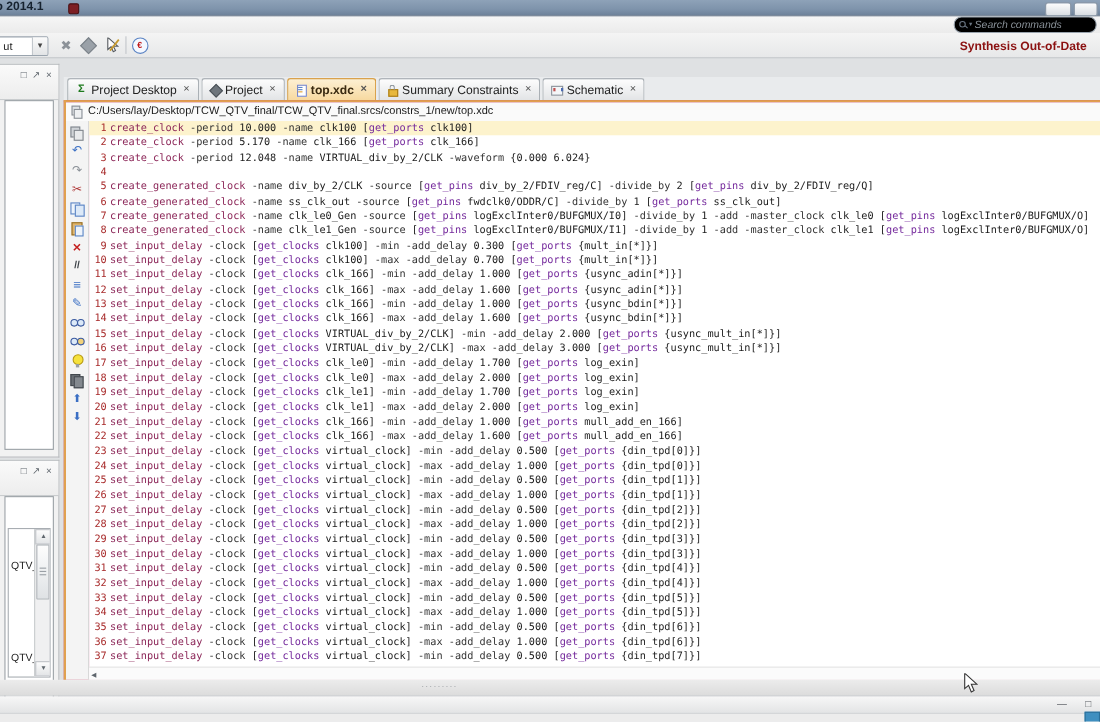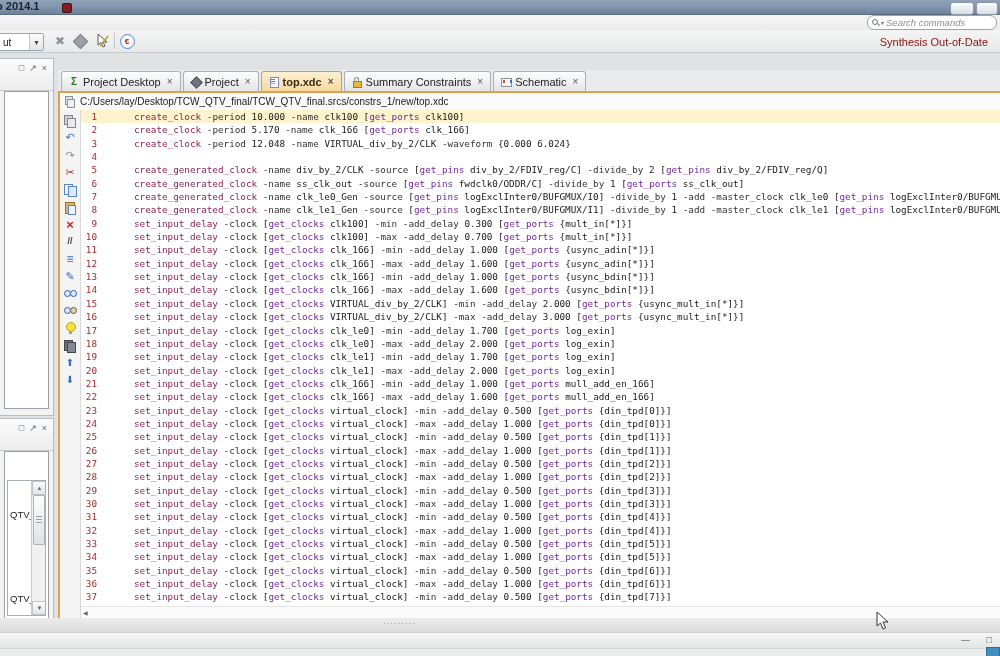--- a/index.html
+++ b/index.html
@@ -8,21 +8,21 @@
   .screen{position:relative;width:1000px;height:656px;overflow:hidden;}
 
   
   .title-bar{position:absolute;left:0;top:0;width:1000px;height:14px;
     background:linear-gradient(#8ea2b8,#7e93ab 60%,#6d8199);border-bottom:1px solid #5a6b80;}
   .title-text{position:absolute;left:-4px;top:0px;font-size:11px;font-weight:bold;color:#16222f;white-space:nowrap;}
   .title-app-icon{position:absolute;left:62px;top:3px;width:8px;height:8px;background:#7d1f24;border-radius:2px;border:1px solid #4a1114;}
   .win-btn{position:absolute;top:2px;width:22px;height:11px;background:linear-gradient(#fdfdfd,#d8dde2);
     border:1px solid #8a97a6;border-radius:3px;}
   .menu-row{position:absolute;left:0;top:15px;width:1000px;height:15px;background:linear-gradient(#f6f6f6,#ebebeb);}
-  .search-box{position:absolute;right:3px;top:15px;width:120px;height:13px;background:#ffffff;
+  .search-box{position:absolute;right:3px;top:15px;width:120px;height:13px;background:#000000;
     border:1px solid #9aa4ae;border-radius:7px;display:flex;align-items:center;padding:0 4px;gap:2px;}
   .mag{position:relative;width:7px;height:7px;flex:0 0 auto;}
   .mag::before{content:"";position:absolute;left:0;top:0;width:4px;height:4px;border:1.2px solid #6b7683;border-radius:50%;}
   .mag::after{content:"";position:absolute;left:4.5px;top:4.5px;width:3px;height:1.2px;background:#6b7683;transform:rotate(45deg);}
   .search-caret{font-size:6px;color:#6b7683;line-height:1;}
   .search-input{border:0;outline:0;flex:1;min-width:0;font-size:9.5px;font-style:italic;color:#8a929a;
     font-family:"Liberation Sans",sans-serif;background:transparent;padding:0;}
   .search-input::placeholder{color:#8a929a;font-style:italic;}
   .toolbar-row{position:absolute;left:0;top:30px;width:1000px;height:22px;
     background:linear-gradient(#f4f4f4,#e7e8e9);border-bottom:1px solid #c6c9cc;}
@@ -30,21 +30,21 @@
     border:1px solid #9aa4ae;border-radius:2px;display:flex;align-items:center;}
   .layout-combo .val{flex:1;font-size:10px;color:#222;padding-left:16px;}
   .combo-arrow{width:13px;height:100%;display:flex;align-items:center;justify-content:center;
     font-size:7px;color:#444;border-left:1px solid #c2c7cc;background:linear-gradient(#fbfbfb,#e2e4e6);}
   .tb-ico{position:absolute;top:33px;width:16px;height:16px;display:flex;align-items:center;justify-content:center;}
   .diamond{width:9px;height:9px;background:#9aa1a8;transform:rotate(45deg);border:1px solid #7c838a;}
   .brushx{font-size:12px;color:#8c9298;line-height:1;}
   .tb-sep{position:absolute;top:33px;width:1px;height:16px;background:#c2c6ca;}
   .round-cmd{width:13px;height:13px;border:1.5px solid #5b84c4;border-radius:50%;
     display:flex;align-items:center;justify-content:center;font-size:8px;color:#c01818;font-weight:bold;background:#f4f8ff;}
-  .synth-status{position:absolute;right:12px;top:36px;font-size:11px;font-weight:normal;color:#8b1111;}
+  .synth-status{position:absolute;right:12px;top:36px;font-size:11px;font-weight:bold;color:#8b1111;}
 
   
   .side-panel{position:absolute;left:0;width:53px;background:#f2f2f2;border:1px solid #b9bcbf;border-left:0;}
   .panel-head{height:26px;border-bottom:1px solid #c9ccce;display:flex;align-items:flex-start;justify-content:flex-end;
     gap:5px;padding:5px 6px 0 0;background:linear-gradient(#fafafa,#ededed);}
   .ph-ico{font-size:9px;color:#5f666d;line-height:1;cursor:default;}
   .panel-body{position:absolute;left:4px;right:4px;top:32px;bottom:6px;background:#fff;border:1px solid #9aa0a5;}
   .listbox{position:absolute;left:2px;top:28px;right:2px;bottom:18px;border:1px solid #a8adb2;background:#fff;overflow:hidden;}
   .list-item{position:absolute;left:2px;font-size:9.5px;color:#1a1a1a;white-space:nowrap;}
   .vscroll{position:absolute;right:0;top:0;bottom:0;width:13px;background:#f0f0f1;border-left:1px solid #c8cbce;}
@@ -95,21 +95,21 @@
   .sh-binoc::after{content:"";position:absolute;left:6px;top:2px;width:5px;height:5px;border:1.5px solid #3b5aa0;border-radius:50%;background:#dce9f8;}
   .sh-binoc.plus::after{background:#f2d27a;}
   .sh-bulb::before{content:"";position:absolute;left:2px;top:0;width:8px;height:8px;background:#f6e23c;border:1px solid #b89a14;border-radius:50%;}
   .sh-bulb::after{content:"";position:absolute;left:4.5px;top:8.5px;width:3px;height:3px;background:#9aa0a6;}
   .code-area{position:absolute;left:21px;top:17px;right:0;bottom:0;overflow:hidden;background:#fff;}
   .crow{position:relative;display:flex;height:13.35px;line-height:13.35px;white-space:pre;
     font-family:"DejaVu Sans Mono","Liberation Mono",monospace;font-size:9.3px;}
   .crow.hl{background:#fdf3cd;}
   .ln{width:16px;flex:0 0 auto;text-align:right;color:#a82b2b;padding-right:3px;}
   .ct{color:#1a1a1a;}
-  .tk-cmd{color:#8b2557;margin-left:34px;}
+  .tk-cmd{color:#8b2557;}
   .tk-get{color:#73279b;}
   .tk-flag{color:#333;}
   .hscroll{position:absolute;left:21px;right:0;bottom:0;height:11px;background:#fbfbfb;border-top:1px solid #e4e4e4;}
   .hs-left{position:absolute;left:2px;top:2px;font-size:6px;color:#5f666d;}
 
   
   .below-editor{position:absolute;left:0;top:618px;width:1000px;height:14px;background:linear-gradient(#ececec,#dcdcdc);}
   .dots{position:absolute;left:383px;top:1px;font-size:8px;color:#8a8f94;letter-spacing:1px;}
   .bottom-bar{position:absolute;left:0;top:632px;width:1000px;height:15px;background:linear-gradient(#f7f7f7,#e3e4e5);border-top:1px solid #cfd1d3;}
   .bb-btn{position:absolute;top:2px;font-size:9px;color:#55595e;line-height:11px;}

